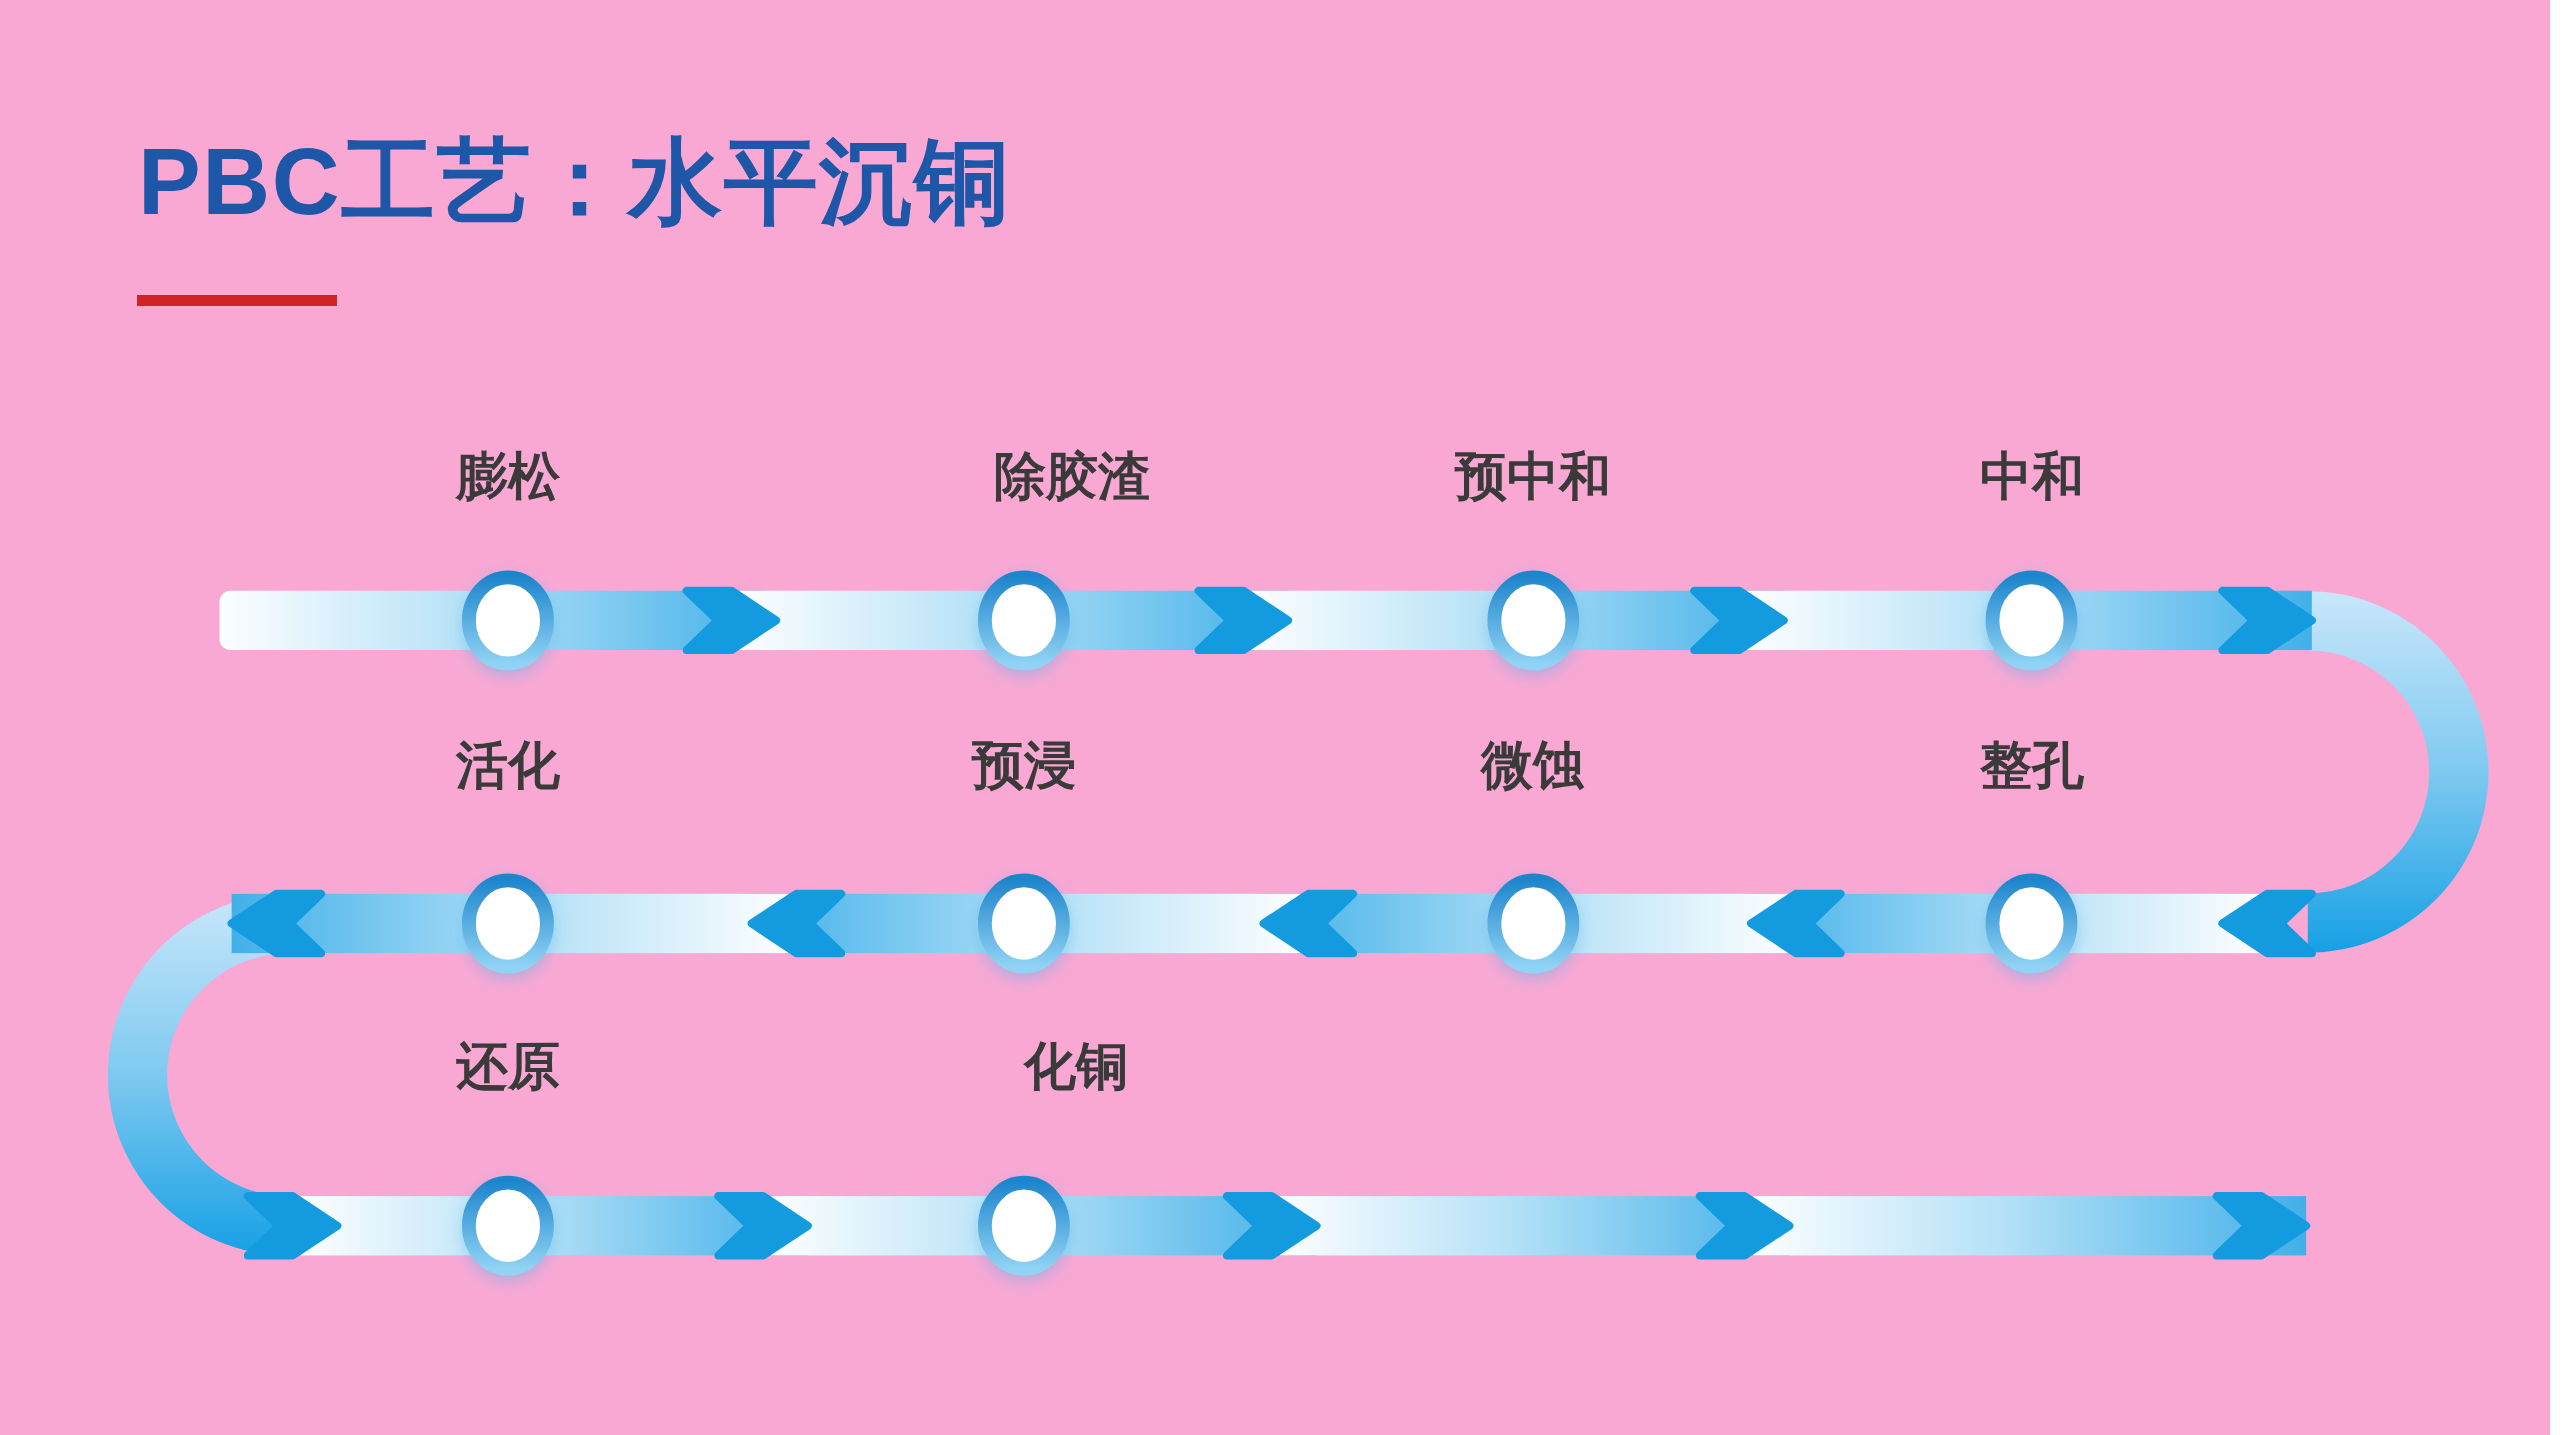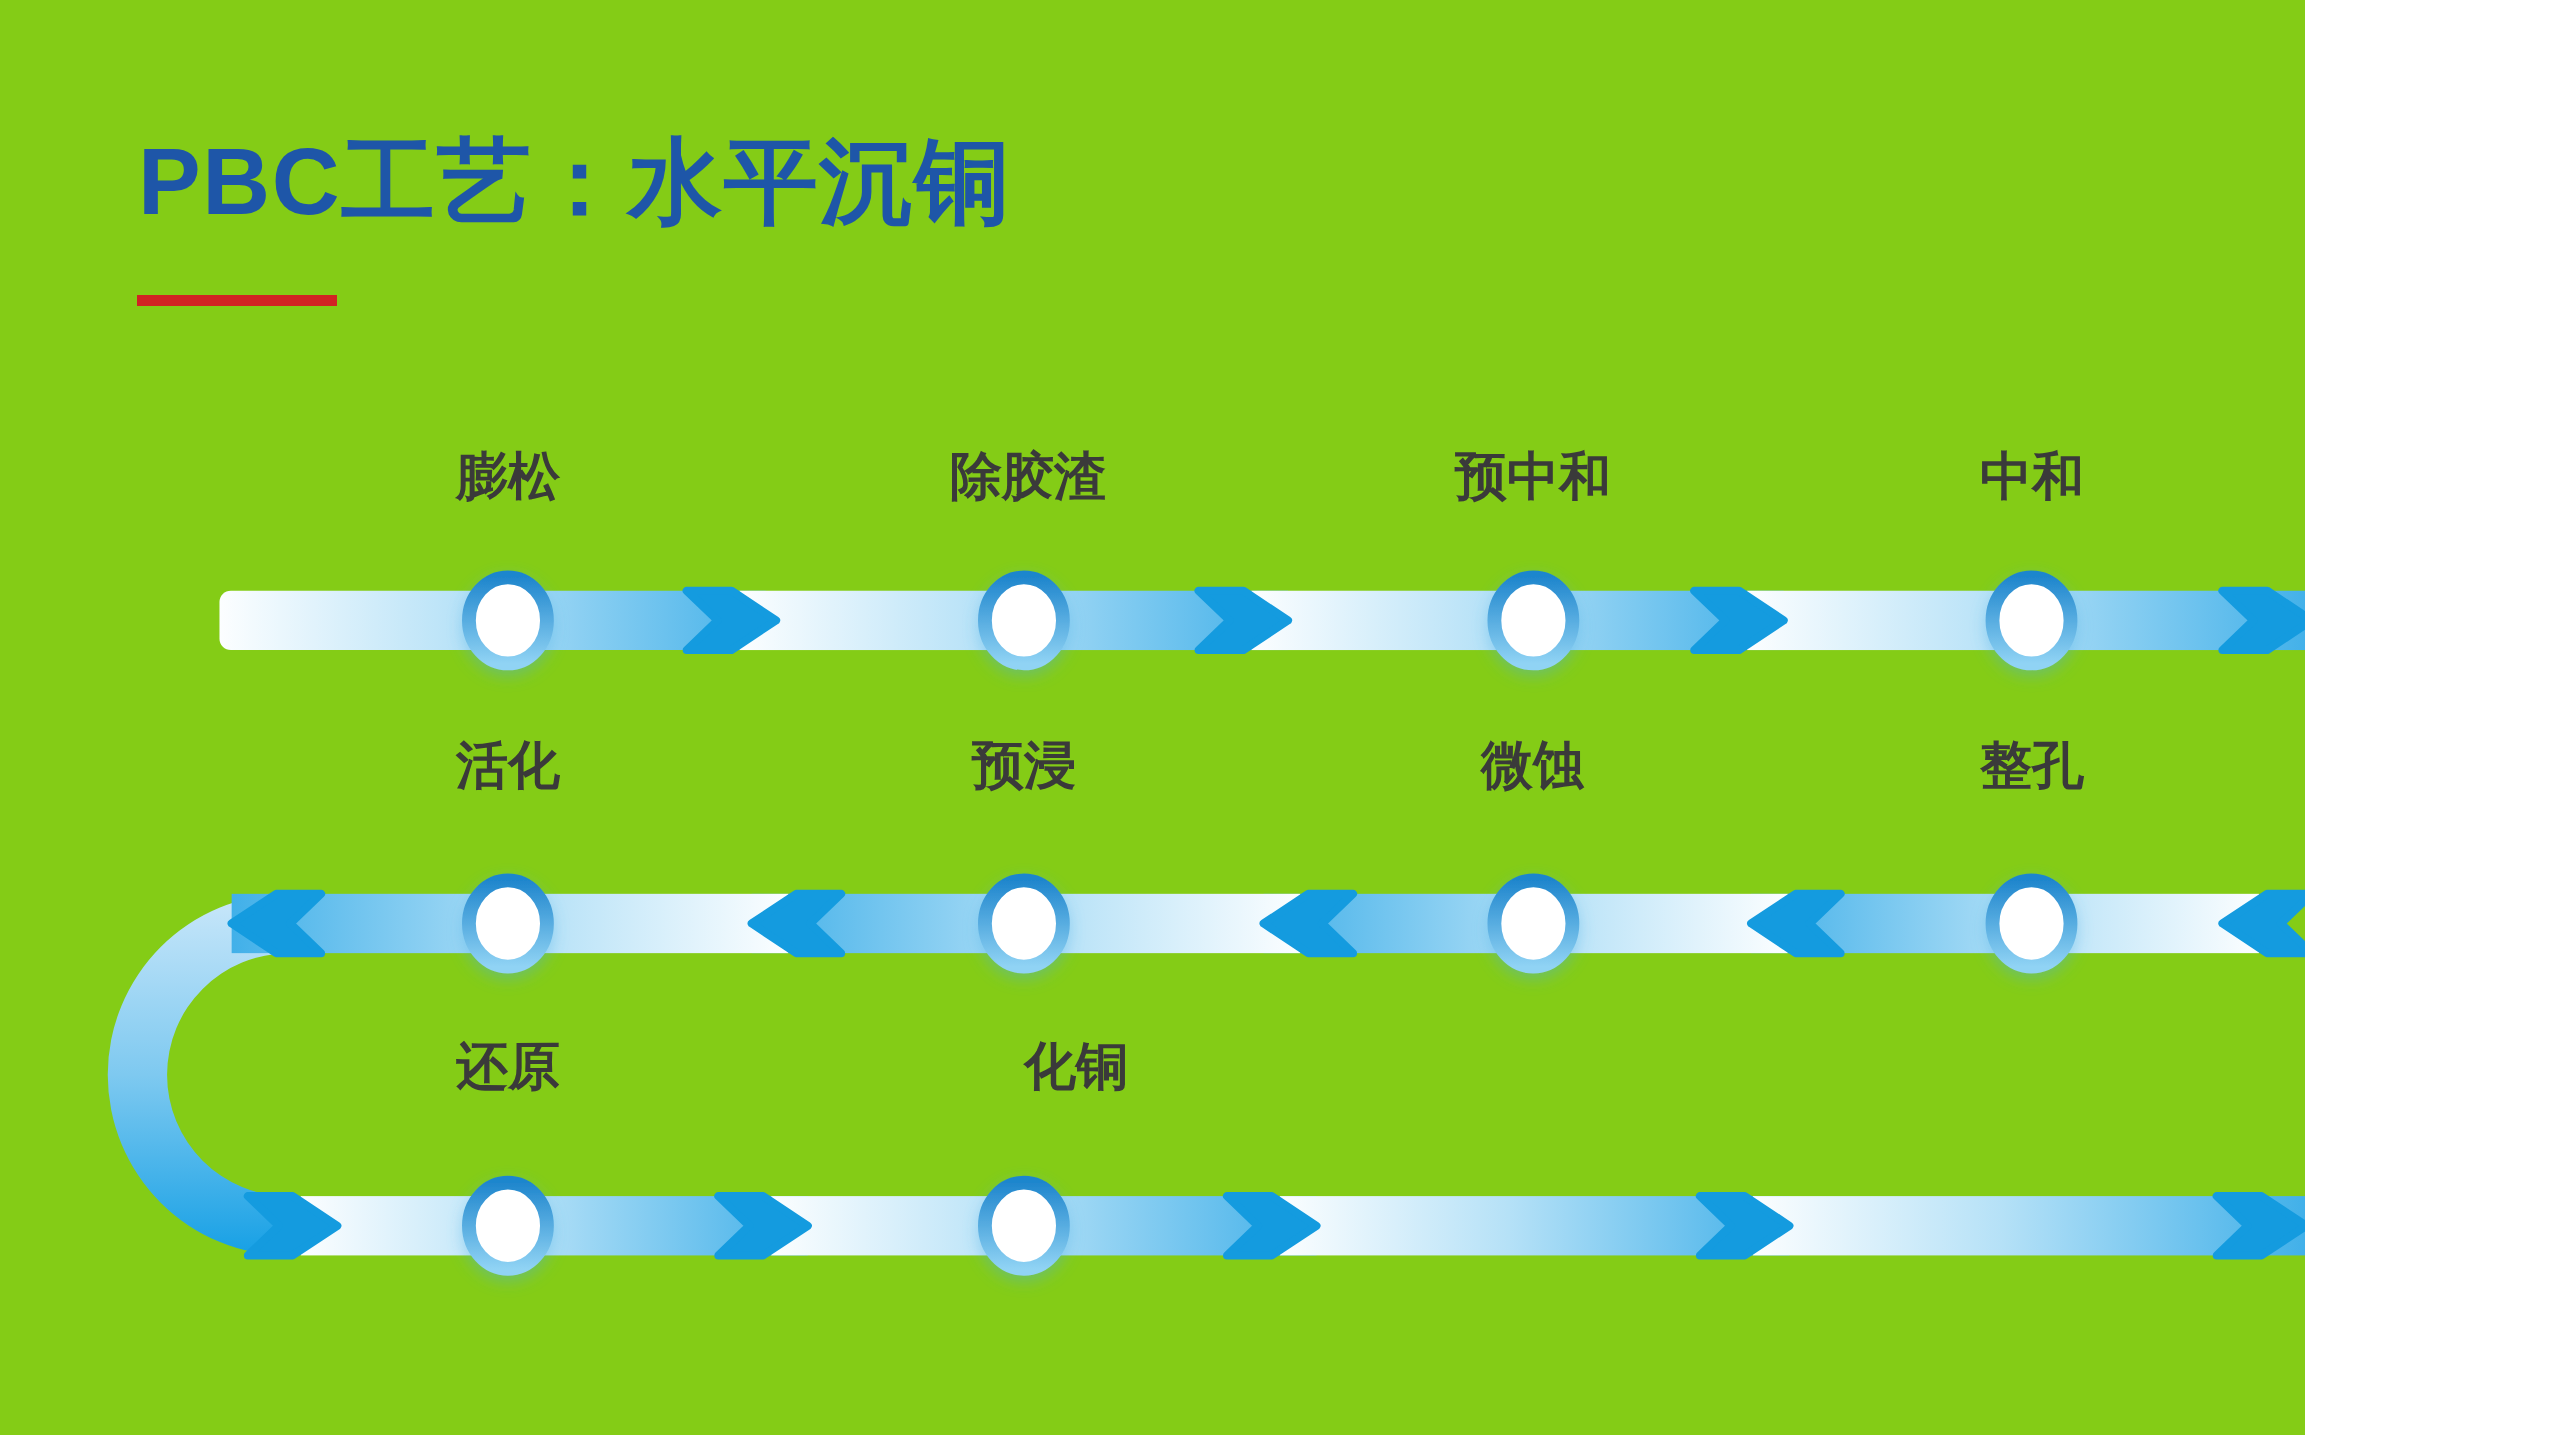--- a/index.html
+++ b/index.html
@@ -1,20 +1,20 @@
 <!DOCTYPE html>
 <html style="font-size:13px"><head>
 <meta charset="utf-8">
 <style>
   html, body { margin: 0; padding: 0; background: #ffffff; }
   .canvas {
     position: relative;
-    width: 2305px;
+    width: 2550px;
     height: 1435px;
-    background: #84cc16;
+    background: #f9a8d4;
     overflow: hidden;
     font-family: "Liberation Sans", "DejaVu Sans", sans-serif;
   }
   .page-title {
     position: absolute;
     left: 138px;
     top: 119px;
     font-size: 94px;
     font-weight: 800;
     letter-spacing: 1.6px;
@@ -126,21 +126,21 @@
     <ellipse cx="2500" cy="763.5" rx="48" ry="53" fill="#ffffff" stroke="url(#ringGrad)" stroke-width="17" filter="url(#nodeShadow)"></ellipse>
     <ellipse cx="625" cy="1136.5" rx="48" ry="53" fill="#ffffff" stroke="url(#ringGrad)" stroke-width="17" filter="url(#nodeShadow)"></ellipse>
     <ellipse cx="1260" cy="1136.5" rx="48" ry="53" fill="#ffffff" stroke="url(#ringGrad)" stroke-width="17" filter="url(#nodeShadow)"></ellipse>
     <ellipse cx="1887" cy="1136.5" rx="48" ry="53" fill="#ffffff" stroke="url(#ringGrad)" stroke-width="17" filter="url(#nodeShadow)"></ellipse>
     <ellipse cx="2500" cy="1136.5" rx="48" ry="53" fill="#ffffff" stroke="url(#ringGrad)" stroke-width="17" filter="url(#nodeShadow)"></ellipse>
     <ellipse cx="625" cy="1508.5" rx="48" ry="53" fill="#ffffff" stroke="url(#ringGrad)" stroke-width="17" filter="url(#nodeShadow)"></ellipse>
     <ellipse cx="1260" cy="1508.5" rx="48" ry="53" fill="#ffffff" stroke="url(#ringGrad)" stroke-width="17" filter="url(#nodeShadow)"></ellipse>
   </svg>
 
   <div class="step-label row1-label" style="left:508px">膨松</div>
-  <div class="step-label row1-label" style="left:1028px">除胶渣</div>
+  <div class="step-label row1-label" style="left:1072px">除胶渣</div>
   <div class="step-label row1-label" style="left:1533px">预中和</div>
   <div class="step-label row2-label" style="left:508px">活化</div>
 
   <div class="step-label row1-label" style="left:2032px">中和</div>
   <div class="step-label row2-label" style="left:1024px">预浸</div>
   <div class="step-label row2-label" style="left:1533px">微蚀</div>
   <div class="step-label row3-label" style="left:508px">还原</div>
 
   <div class="step-label row2-label" style="left:2032px">整孔</div>
   <div class="step-label row3-label" style="left:1076px">化铜</div>

